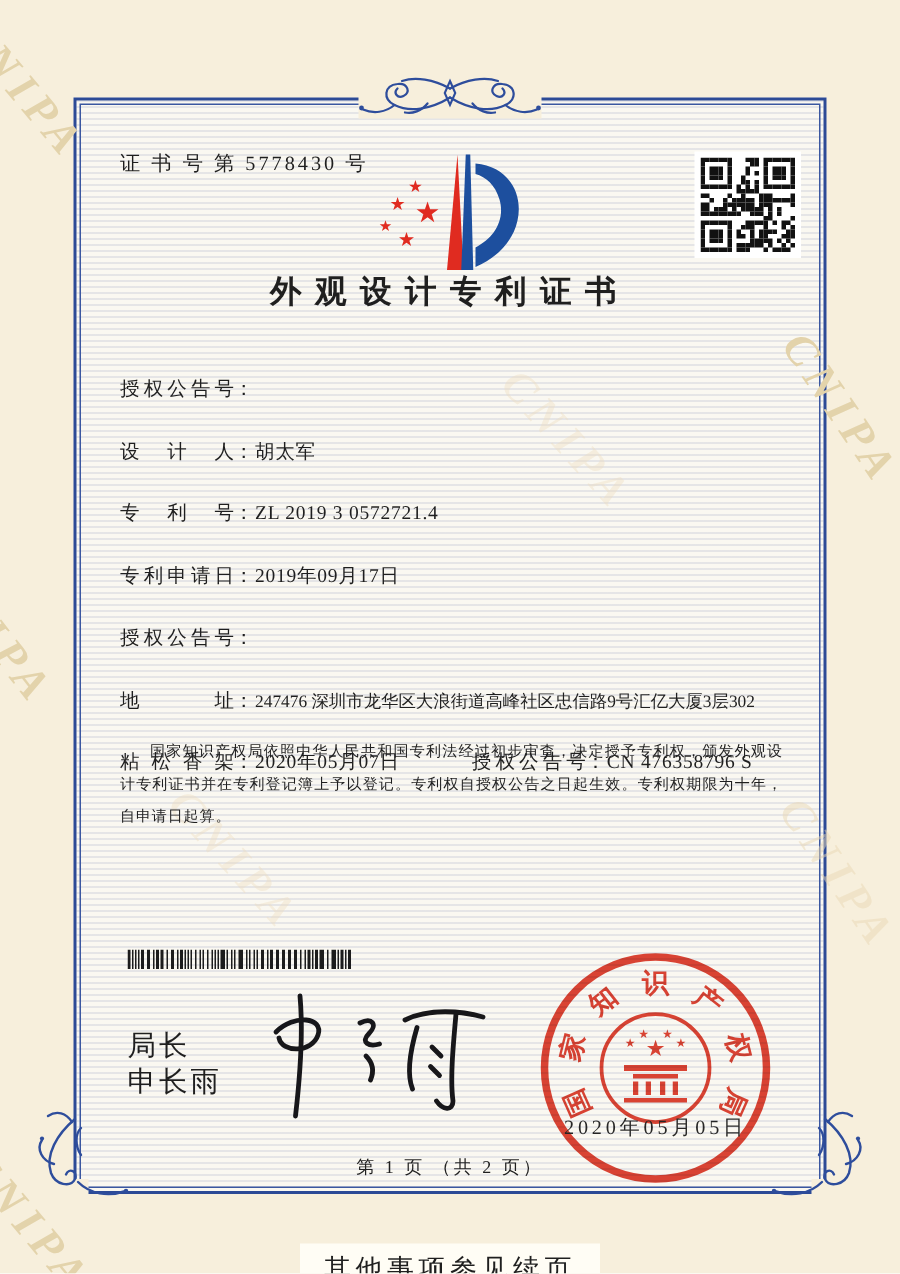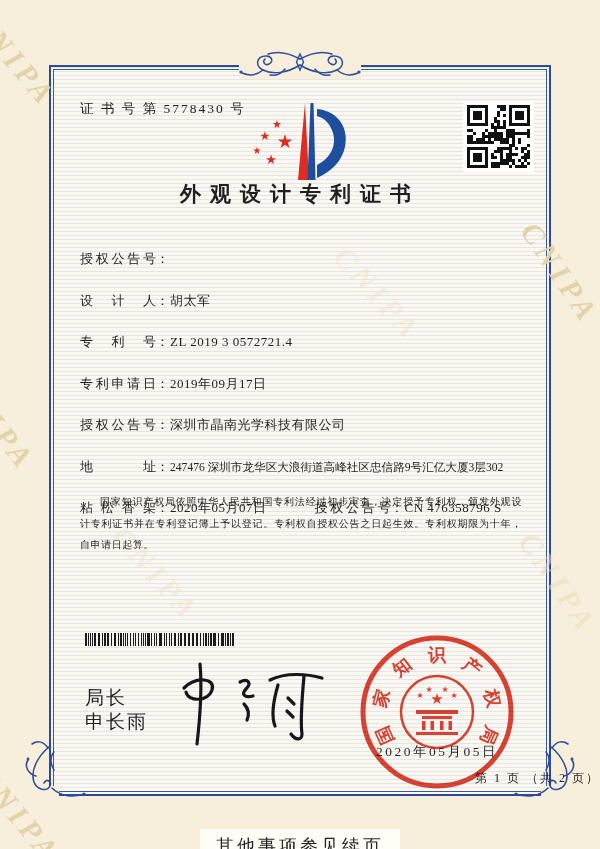--- a/index.html
+++ b/index.html
@@ -47,21 +47,21 @@
   .fvalue--small{font-size:11.6px;letter-spacing:0;}
   .grant-gap{display:inline-block;width:48px;}
   .paras{
     position:absolute;left:80px;top:491px;width:442px;
     font-size:10px;line-height:21.5px;text-align:justify;letter-spacing:.6px;
   }
   .paras p{margin:0;text-indent:2em;}
   .barcode{position:absolute;left:85px;top:633px;line-height:0;}
   .officer{position:absolute;left:85px;top:686px;font-size:19px;line-height:24px;letter-spacing:2px;}
   .signature{position:absolute;left:166px;top:658px;}
-  .page-info{position:absolute;left:0;top:770px;width:600px;text-align:right;font-size:12px;letter-spacing:2px;}
+  .page-info{position:absolute;left:0;top:770px;width:600px;text-align:center;font-size:12px;letter-spacing:2px;}
   .note{
     position:absolute;left:50%;top:829px;transform:translateX(-50%);
     background:rgba(255,253,246,.95);padding:5px 16px;
     font-size:18px;letter-spacing:3px;white-space:nowrap;
   }
   .seal{position:absolute;z-index:4;left:352px;top:627px;mix-blend-mode:multiply;opacity:.95;}
 </style>
 </head>
 <body>
 
@@ -395,21 +395,20 @@
           <span class="fvalue">ZL 2019 3 0572721.4</span>
       </div>
       <div class="frow">
         <span class="flabel">专利申请日</span>
           <span class="fcolon">：</span>
           <span class="fvalue">2019年09月17日</span>
       </div>
       <div class="frow">
         <span class="flabel">授权公告号</span>
           <span class="fcolon">：</span>
-          <span class="fvalue">深圳市晶南光学科技有限公司</span>
       </div>
       <div class="frow">
         <span class="flabel">地址</span>
           <span class="fcolon">：</span>
           <span class="fvalue fvalue--small">247476 深圳市龙华区大浪街道高峰社区忠信路9号汇亿大厦3层302</span>
       </div>
       <div class="frow">
         <span class="flabel">粘松香架</span>
           <span class="fcolon">：</span>
           <span class="fvalue">2020年05月07日</span>

